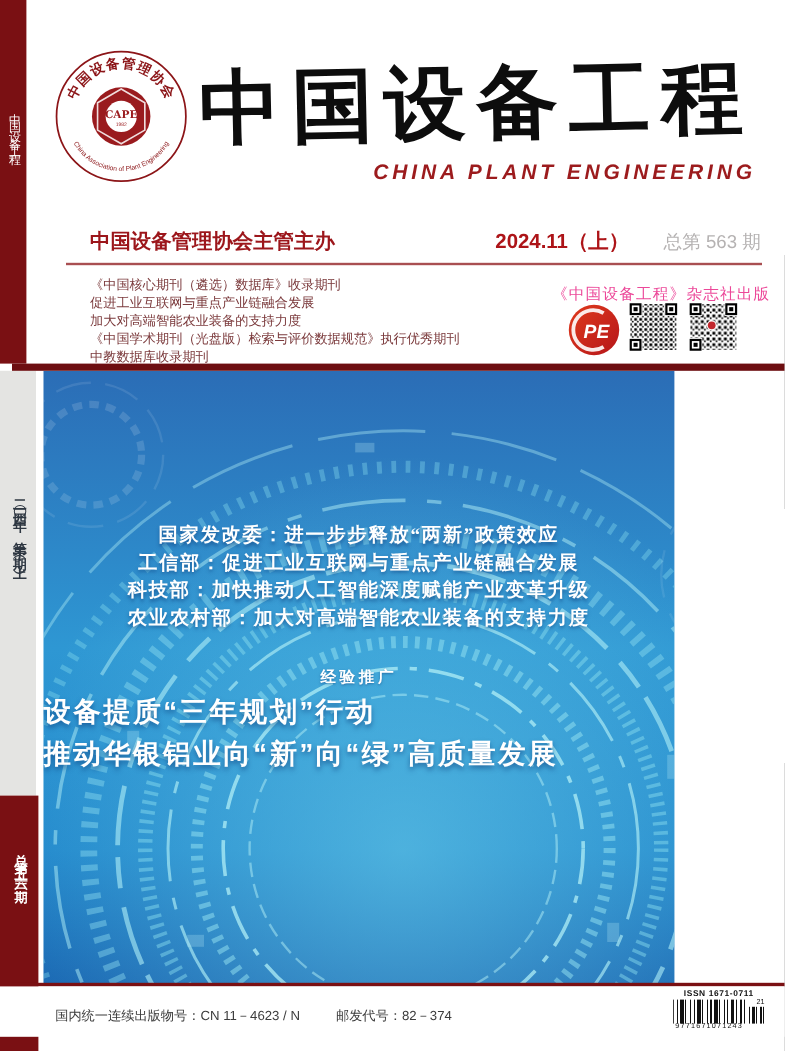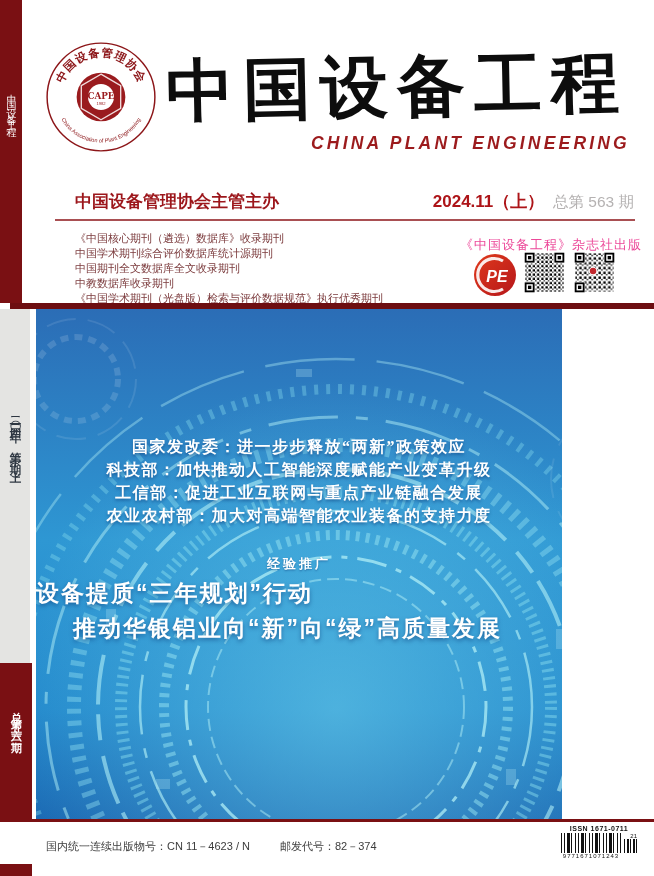--- a/index.html
+++ b/index.html
@@ -20,21 +20,21 @@
   
   .seal { position:absolute; left:44px; top:40px; width:114px; height:114px; }
   .title-cn { position:absolute; left:166px; top:44px; font-size:68px; line-height:1.25;
               font-weight:900; letter-spacing:9px; color:#0D0D0D;
               font-family:"DejaVu Serif", serif; transform:rotate(-1.2deg); }
   .title-en { position:absolute; left:311px; top:133px; font-size:17.5px; font-weight:700;
               font-style:italic; letter-spacing:3.2px; color:#9C1B1D; }
   .organizer { position:absolute; left:75px; top:190px; font-size:17px; font-weight:bold; color:#9C161B; }
   .issue-line { position:absolute; right:20px; top:190px; font-size:17px; white-space:nowrap; }
   .issue-date { color:#AD1418; font-weight:bold;margin-top:24px; }
-  .issue-num  { color:#B5B2B2; font-size:15.5px; margin-left:4px; }
+  .issue-num  { color:#B5B2B2; font-size:15.5px; margin-left:24px; }
   .divider { position:absolute; left:55px; top:219px; width:580px; height:2px; background:#A94F52; }
 
   .indexing { position:absolute; left:75px; top:231px; font-size:11px; line-height:15px; color:#7B3A3C; }
   .publisher { position:absolute; left:460px; top:236px; font-size:13px; color:#ec4899; letter-spacing:1px; }
 
   .cpe-logo { position:absolute; left:473px; top:253px; width:44px; height:44px; }
   .qr { position:absolute; top:252px; width:41px; height:41px; }
   .qr1 { left:524px; } .qr2 { left:574px; }
 
   .red-bar { position:absolute; left:10px; top:303px; width:644px; height:6px; background:#6D0E11; }
@@ -45,21 +45,21 @@
   .headlines { position:absolute; left:0; top:126px; width:100%; text-align:center; color:#fff; }
   .headline { font-size:16px; font-weight:bold; line-height:23px; letter-spacing:1.5px;
               font-family:"Liberation Serif", serif;
               text-shadow:0 2px 3px rgba(8,48,110,0.5); }
   .section-label { position:absolute; left:0; top:246px; width:100%; text-align:center; color:#fff;
                    font-size:13px; font-weight:bold; letter-spacing:3px;
                    text-shadow:0 1px 2px rgba(8,48,110,0.5); }
   .feature { position:absolute; left:0; width:100%; text-align:left; color:#fff;
              font-size:23px; font-weight:900; letter-spacing:2px;
              text-shadow:0 2px 4px rgba(8,48,110,0.55); }
-  .feature.f1 { top:269px; } .feature.f2 { top:304px;padding-left:37px; }
+  .feature.f1 { top:269px; } .feature.f2 { top:304px; }
 
   
   .footer-line { position:absolute; left:10px; top:819px; width:644px; height:3px; background:#7A1013; }
   .footer { position:absolute; left:0; top:822px; width:654px; height:42px; background:#fff; }
   .footer-texts { position:absolute; left:46px; top:17px; display:flex; gap:30px;
                   font-size:11px; color:#3C3C3C; white-space:nowrap; }
   .barcode { position:absolute; left:552px; top:3px; width:94px; text-align:center; }
   .bc-label { font-size:7px; font-weight:bold; color:#111; letter-spacing:0.5px; }
   .bc-row { display:flex; align-items:flex-start; justify-content:center; gap:3px; margin-top:1px; }
   .bc-bars { width:60px; height:20px;
@@ -109,24 +109,24 @@
 
   <div class="organizer">中国设备管理协会主管主办</div>
   <div class="issue-line">
     <span class="issue-date">2024.11（上）</span>
     <span class="issue-num">总第 563 期</span>
   </div>
   <div class="divider"></div>
 
   <div class="indexing">
     <div>《中国核心期刊（遴选）数据库》收录期刊</div>
-    <div>中国学术期刊综合评价数据库统计源期刊</div>
-    <div>中国期刊全文数据库全文收录期刊</div>
+    <div>促进工业互联网与重点产业链融合发展</div>
+    <div>加大对高端智能农业装备的支持力度</div>
+    <div>《中国学术期刊（光盘版）检索与评价数据规范》执行优秀期刊</div>
     <div>中教数据库收录期刊</div>
-    <div>《中国学术期刊（光盘版）检索与评价数据规范》执行优秀期刊</div>
   </div>
 
   <div class="publisher">《中国设备工程》杂志社出版</div>
 
   <svg class="cpe-logo" viewBox="0 0 44 44">
     <defs>
       <linearGradient id="cpeG" x1="0" y1="0" x2="1" y2="1">
         <stop offset="0" stop-color="#E03A1C"></stop>
           <stop offset="1" stop-color="#B5161A"></stop>
       </linearGradient>
@@ -227,22 +227,22 @@
         <rect x="70" y="300" width="10" height="18"></rect>
         <rect x="520" y="320" width="12" height="20"></rect>
         <rect x="120" y="470" width="14" height="10"></rect>
         <rect x="470" y="460" width="10" height="16"></rect>
         <rect x="260" y="60" width="16" height="8"></rect>
       </g>
     </svg>
 
     <div class="headlines">
       <div class="headline">国家发改委：进一步步释放“两新”政策效应</div>
+      <div class="headline">工信部：促进工业互联网与重点产业链融合发展</div>
       <div class="headline">科技部：加快推动人工智能深度赋能产业变革升级</div>
-      <div class="headline">工信部：促进工业互联网与重点产业链融合发展</div>
       <div class="headline">农业农村部：加大对高端智能农业装备的支持力度</div>
     </div>
     <div class="section-label">经验推广</div>
     <div class="feature f1">设备提质“三年规划”行动</div>
     <div class="feature f2">推动华银铝业向“新”向“绿”高质量发展</div>
   </div>
 
   <div class="footer-line"></div>
   <div class="footer">
     <div class="footer-texts">

